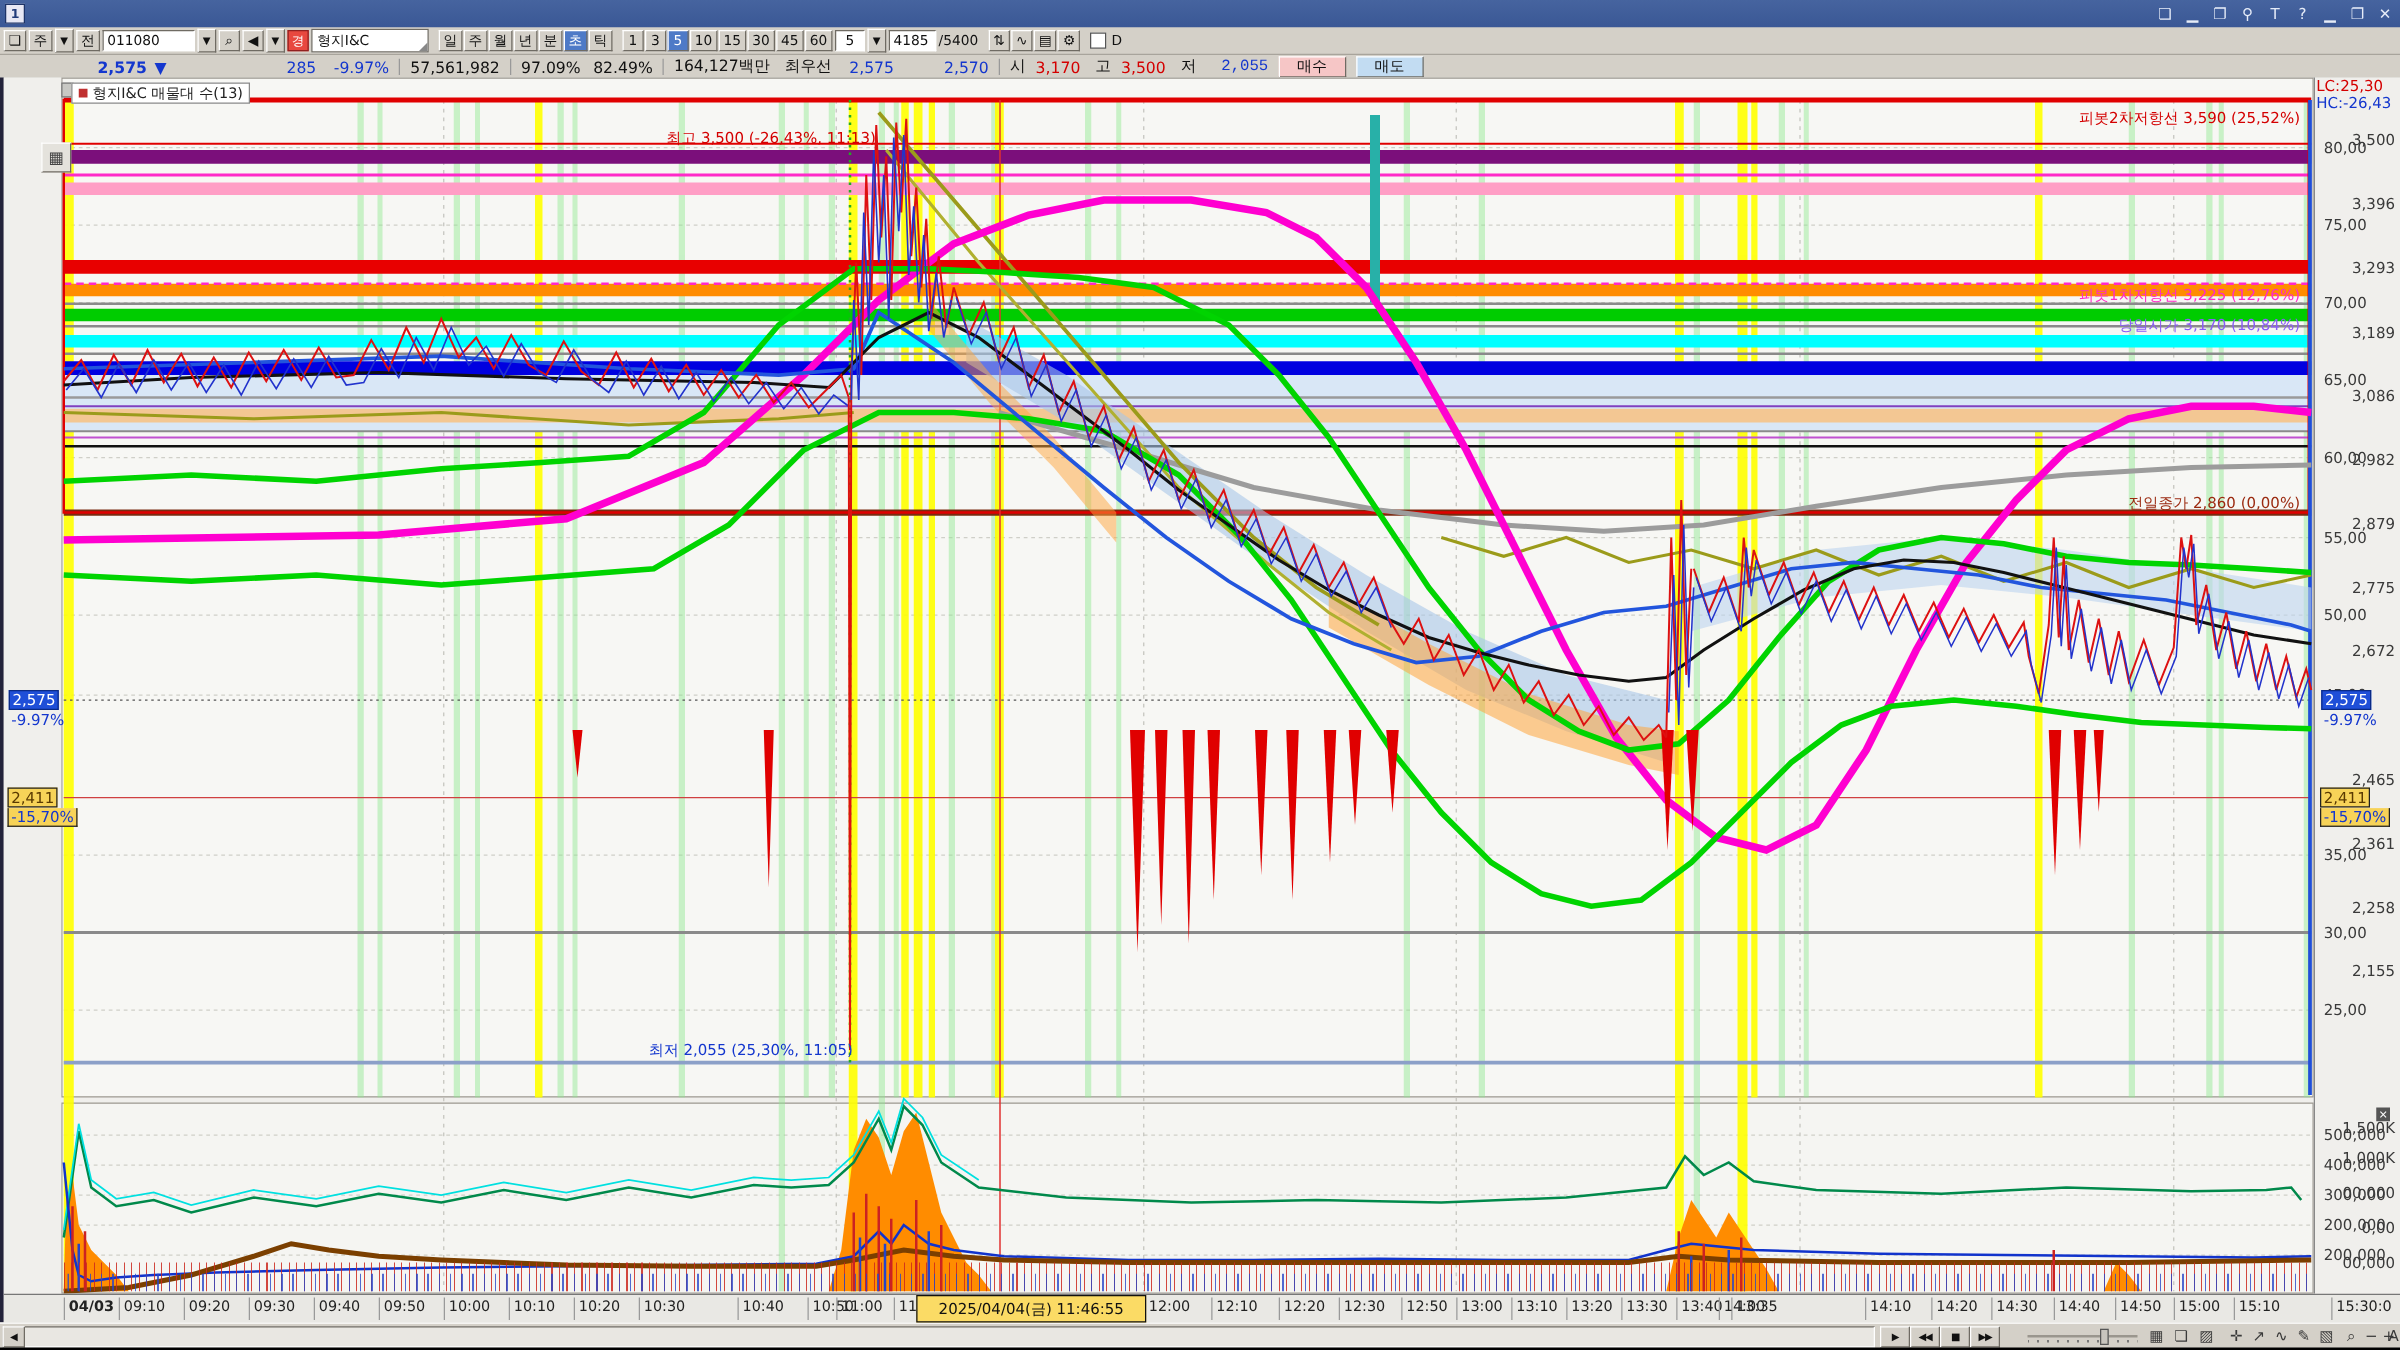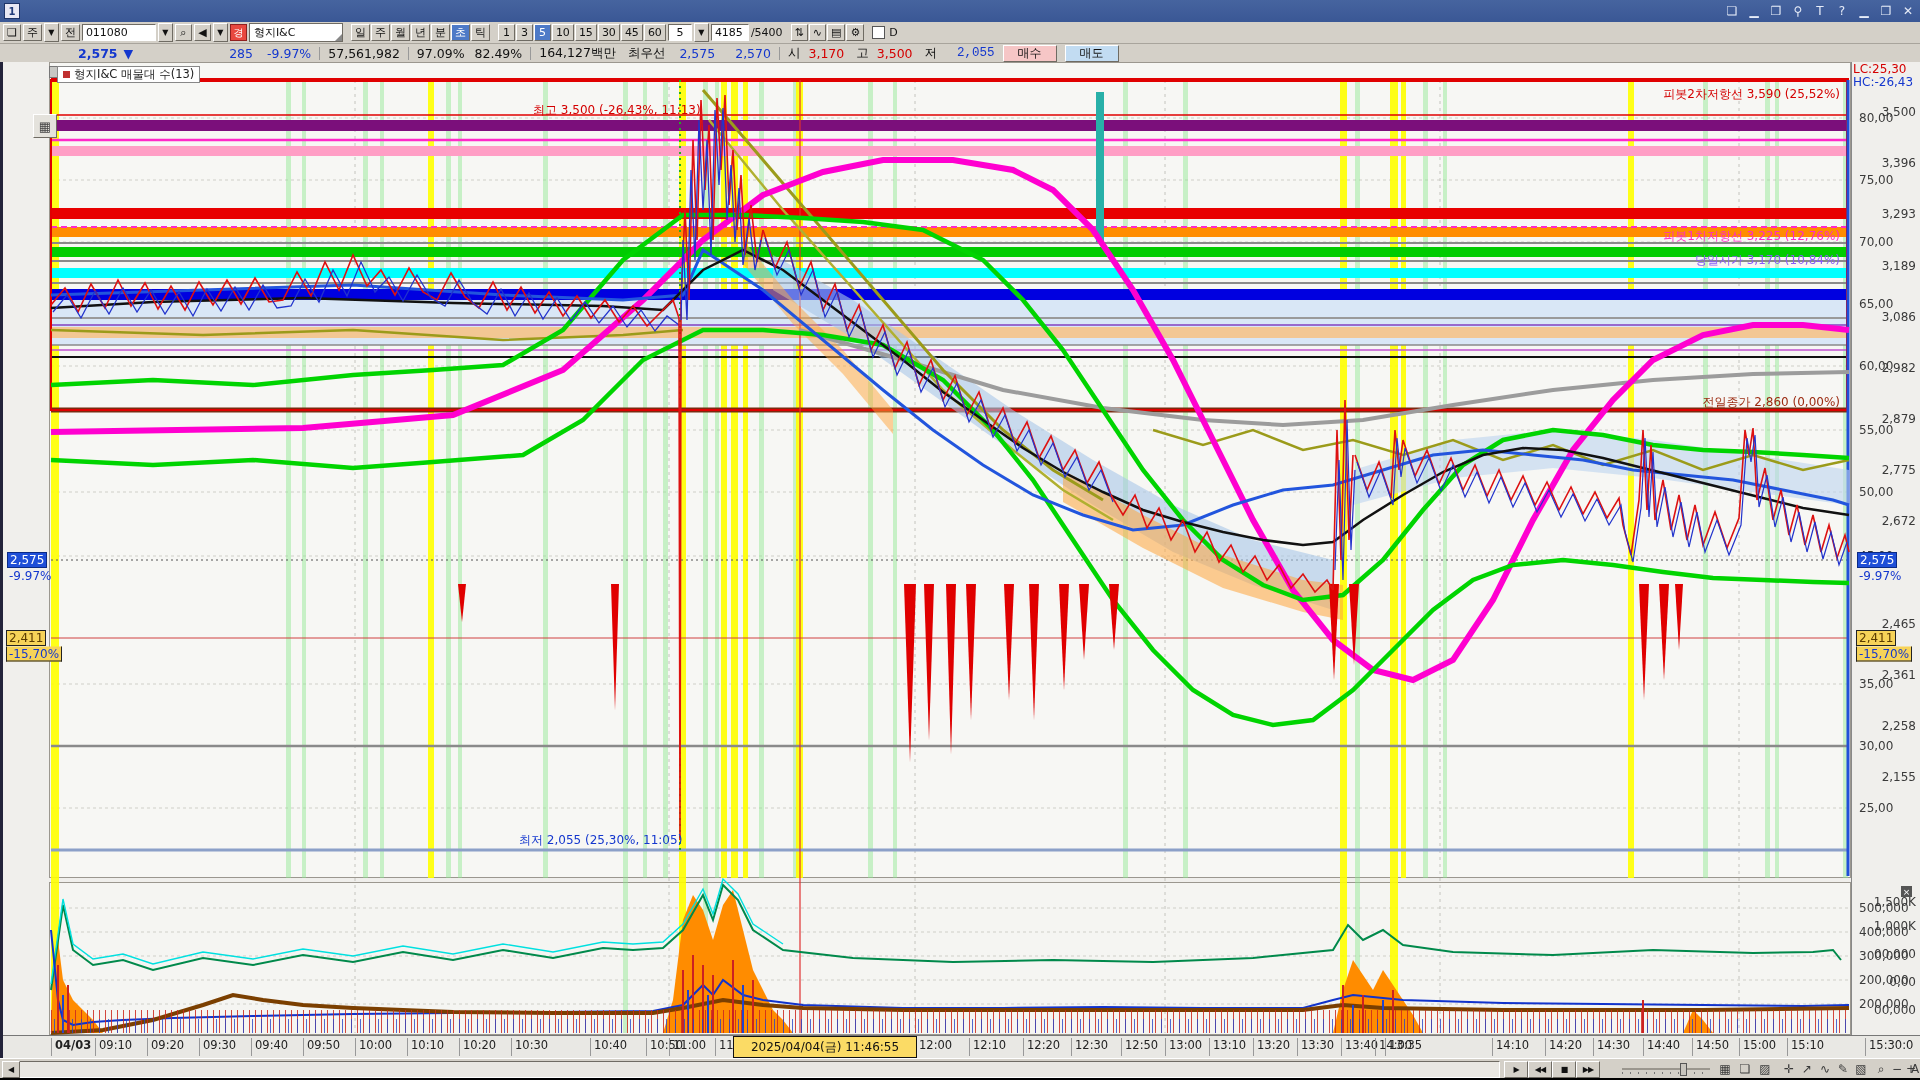--- a/index.html
+++ b/index.html
@@ -163,21 +163,21 @@
     <span class="v blue" style="margin-left:14px;">-9.97%</span>
     <span class="qsep"></span>
     <span class="v dark">57,561,982</span>
     <span class="qsep"></span>
     <span class="v dark">97.09%</span>
     <span class="v dark" style="margin-left:10px;">82.49%</span>
     <span class="qsep"></span>
     <span class="v dark">164,127백만</span>
     <span class="v dark" style="margin-left:12px;">최우선</span>
     <span class="v blue" style="margin-left:14px;">2,575</span>
-    <span class="v blue" style="margin-left:20px;">2,570</span>
+    <span class="v blue" style="margin-left:40px;">2,570</span>
     <span class="qsep"></span>
     <span class="v dark">시</span>
     <span class="v red" style="margin-left:8px;">3,170</span>
     <span class="v dark" style="margin-left:12px;">고</span>
     <span class="v red" style="margin-left:8px;">3,500</span>
     <span class="v dark" style="margin-left:12px;">저</span>
     <span class="v blue" style="margin-left:20px;font-family:Liberation Mono, monospace;">2,055</span>
     <div class="trade-btn buy">매수</div>
     <div class="trade-btn sell">매도</div>
   </div>

